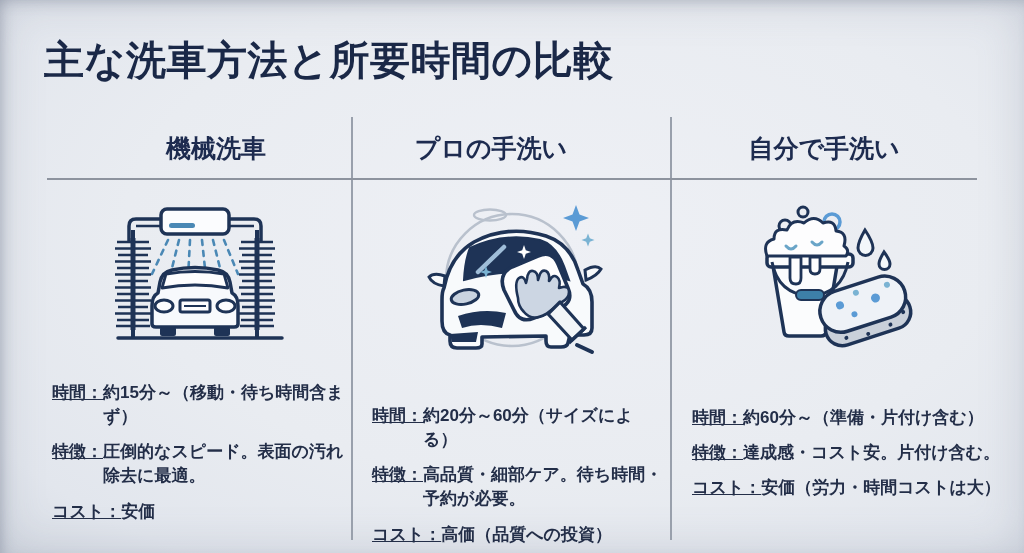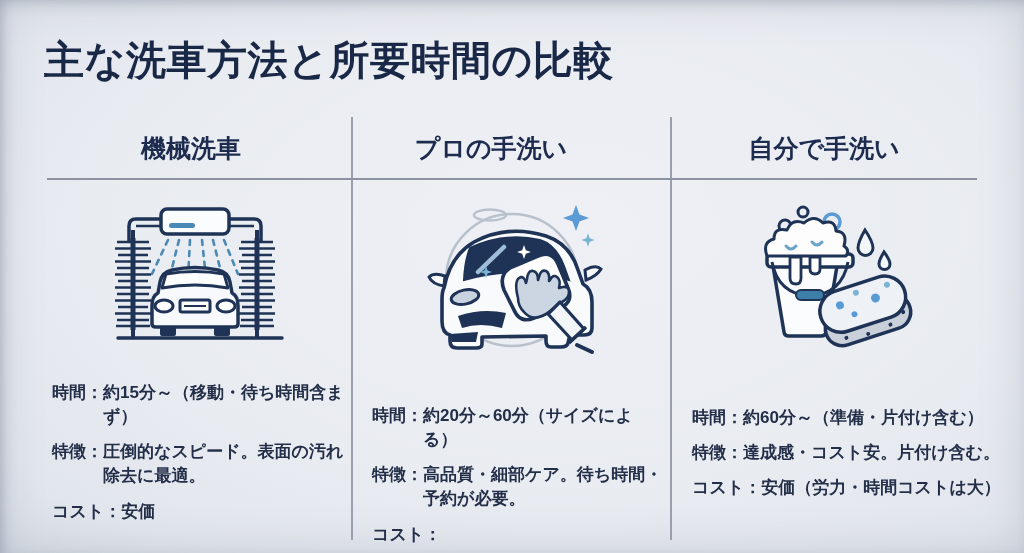--- a/index.html
+++ b/index.html
@@ -14,35 +14,35 @@
     font-size:40px;font-weight:bold;color:#1a2847;letter-spacing:.5px;white-space:nowrap;
   }
   .vline{position:absolute;top:117px;height:423px;width:2px;background:#99a0ac;}
   .vline.v1{left:351px;}
   .vline.v2{left:670px;}
   .hline{position:absolute;left:47px;top:178px;width:930px;height:2px;background:#8d939e;}
   .col-header{
     position:absolute;top:132px;text-align:center;
     font-size:25px;font-weight:bold;color:#1d2b4f;white-space:nowrap;
   }
-  .ch1{left:31px;width:320px;}
+  .ch1{left:56px;width:320px;}
   .ch2{left:332px;width:318px;}
   .ch3{left:671px;width:306px;font-family:Liberation Mono, monospace;}
   .illus{position:absolute;}
   .il1{left:100px;top:190px;width:200px;height:180px;}
   .il2{left:420px;top:190px;width:210px;height:180px;}
   .il3{left:740px;top:190px;width:200px;height:180px;}
   .details{
     position:absolute;font-size:17px;font-weight:bold;color:#232e48;line-height:1.42;
   }
   .d1{left:52px;top:381px;width:294px;}
   .d2{left:372px;top:404px;width:292px;}
   .d3{left:692px;top:406px;width:316px;}
   .detail-row{display:flex;margin-bottom:11px;}
-  .detail-row .label{flex:none;white-space:nowrap;}
+  .detail-row .label{flex:none;white-space:nowrap;text-decoration:underline;}
   .detail-row .text{flex:1;}
   svg{display:block;}
 </style>
 </head>
 <body>
 
 <div class="canvas">
 
   <div class="title">主な洗車方法と所要時間の比較</div>
 
@@ -181,20 +181,21 @@
     <div class="detail-row">
       <span class="label">時間：</span>
       <span class="text">約20分～60分（サイズによる）</span>
     </div>
     <div class="detail-row">
       <span class="label">特徴：</span>
       <span class="text">高品質・細部ケア。待ち時間・予約が必要。</span>
     </div>
     <div class="detail-row">
       <span class="label">コスト：</span>
+      <span class="text">高価（品質への投資）</span>
     </div>
   </div>
 
   <div class="details d3">
     <div class="detail-row">
       <span class="label">時間：</span>
       <span class="text">約60分～（準備・片付け含む）</span>
     </div>
     <div class="detail-row">
       <span class="label">特徴：</span>

